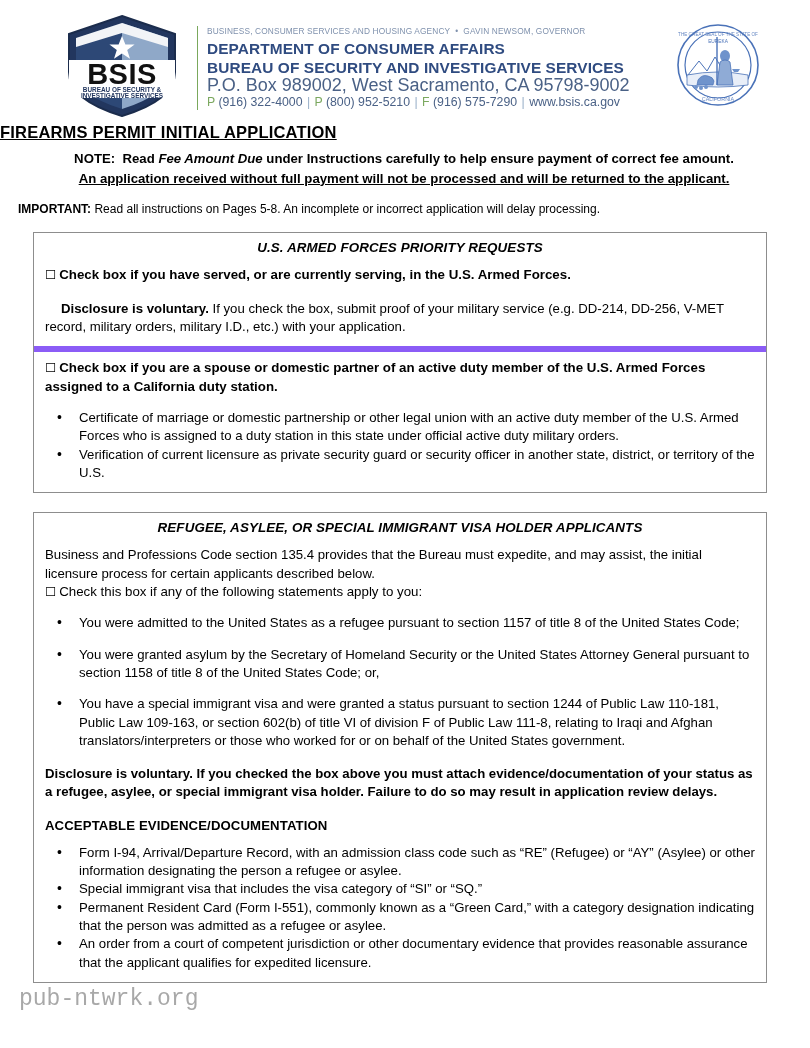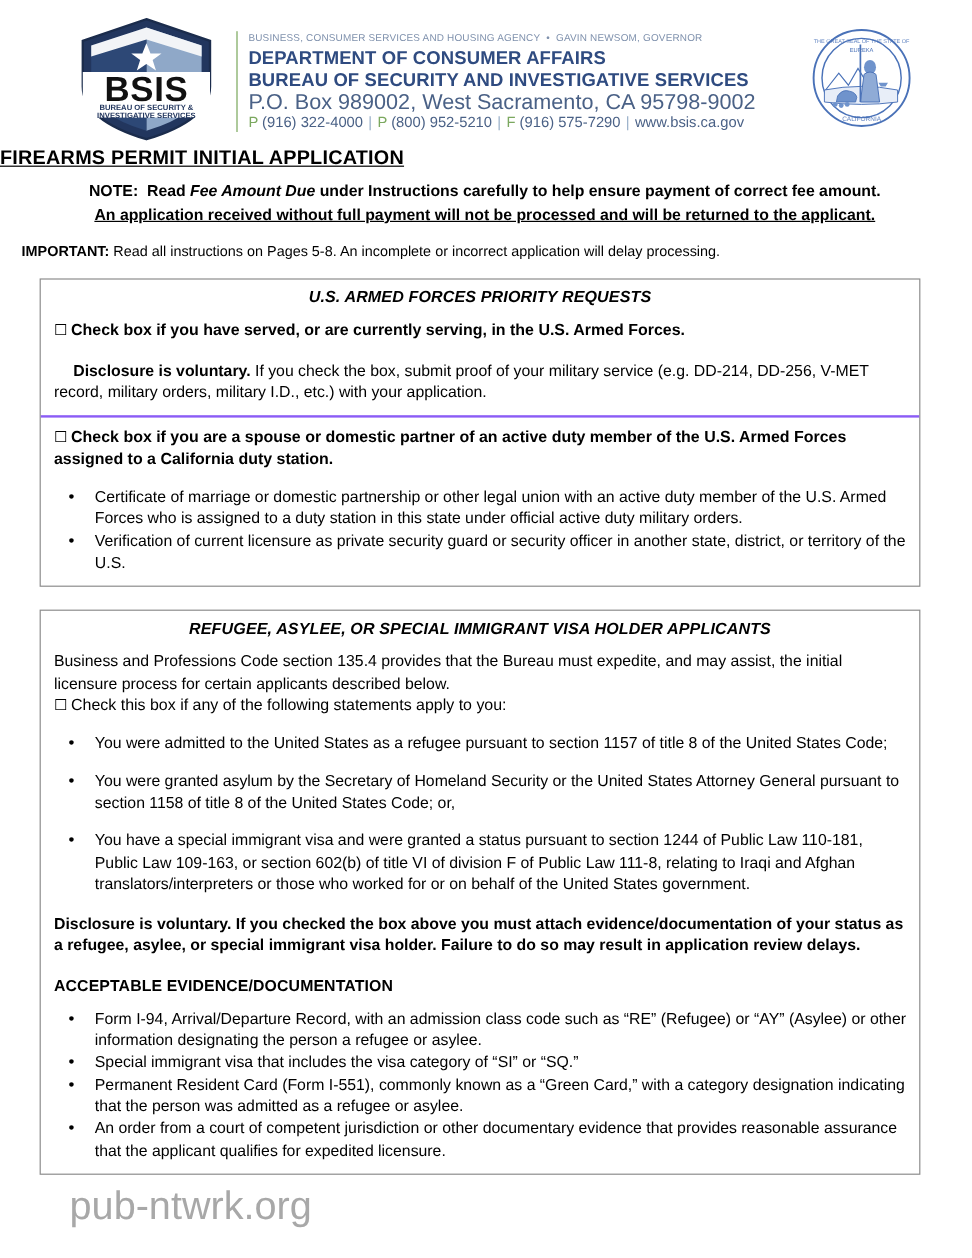--- a/index.html
+++ b/index.html
@@ -131,21 +131,21 @@
     margin: 0 43px 0 33px;
     box-sizing: border-box;
   }
   #box-armed { margin-top: 14px; }
   #box-refugee { margin-top: 19px; }
 
   .box-section {
     padding: 7px 11px 10px 11px;
   }
   .box-section + .box-section {
-    border-top: 2px solid #8b5cf6;
+    border-top: 6px solid #8b5cf6;
   }
 
   .box-heading {
     text-align: center;
     font-weight: bold;
     font-style: italic;
     font-size: 13.4px;
     letter-spacing: .1px;
     margin-bottom: 11px;
   }
@@ -199,28 +199,27 @@
     font-size: 14px;
   }
   ul.blist li.justify { text-align: justify; }
   ul.blist.evidence { margin-top: 11px; }
 
   
   .watermark {
     position: absolute;
     left: 19px;
     top: 986px;
-    font-family: Liberation Sans, sans-serif;
-    font-size: 33px;
+    font-family: Liberation Mono, monospace;
+    font-size: 23px;
     color: #999999;
     letter-spacing: 0px;
     white-space: nowrap;
     -webkit-text-stroke: 0px;
     opacity: .85;
-    margin-left: 39px;
   }
 
   
   .footer {
     position: absolute;
     left: 18px;
     right: 18px;
     top: 1072px;
     display: flex;
     justify-content: center;

